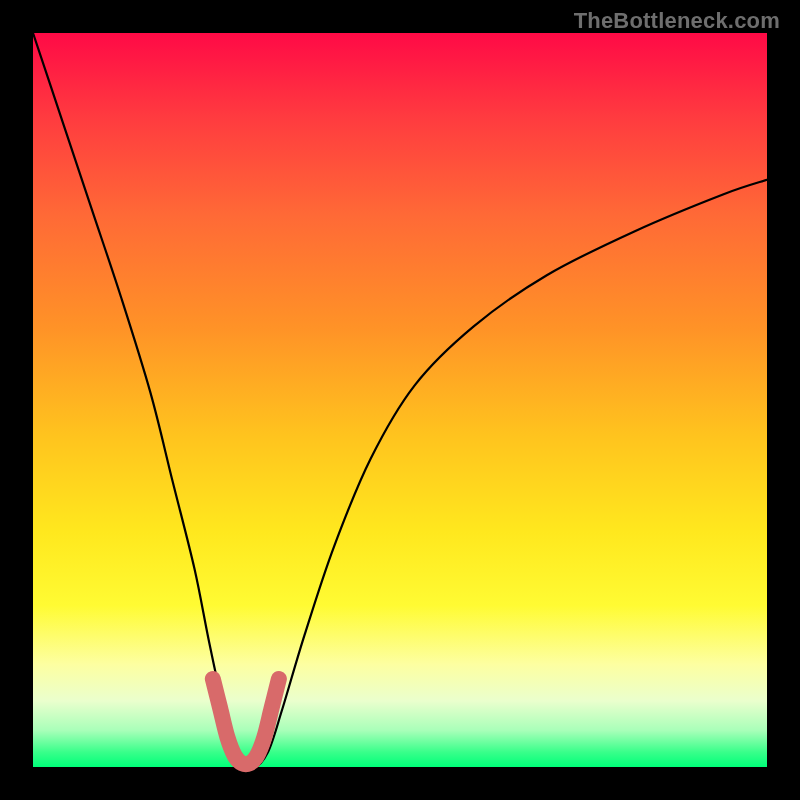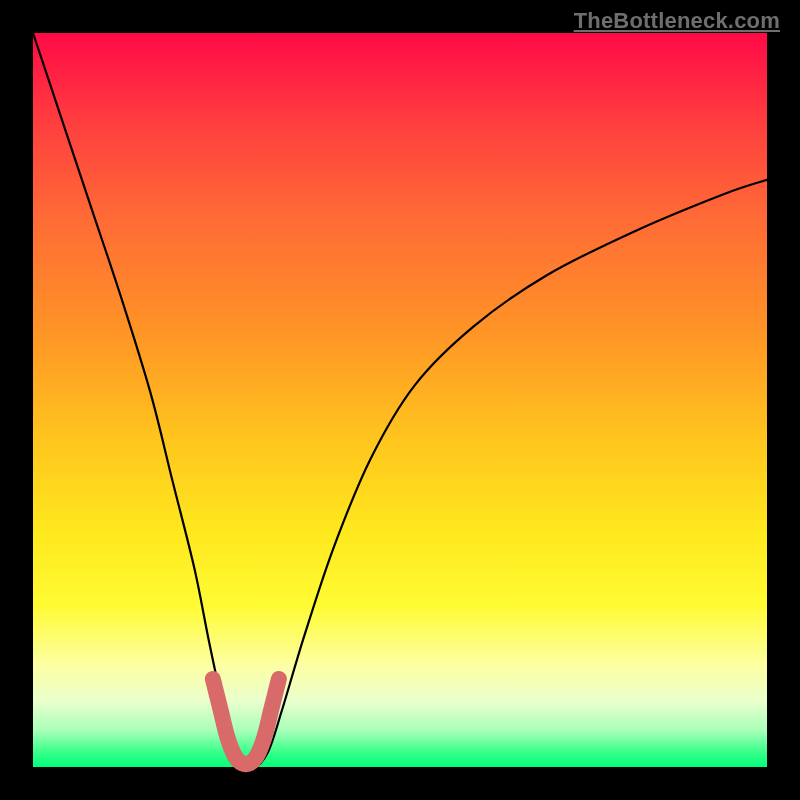--- a/index.html
+++ b/index.html
@@ -41,21 +41,20 @@
   }
   .watermark {
     position: absolute;
     top: 8px;
     right: 20px;
     font-family: Arial, Helvetica, sans-serif;
     font-size: 22px;
     font-weight: 600;
     color: #6e6e6e;
     letter-spacing: 0.2px;
-    text-decoration: underline;
   }
   svg.curves {
     position: absolute;
     top: 0;
     left: 0;
   }
 </style>
 </head>
 <body>
 

